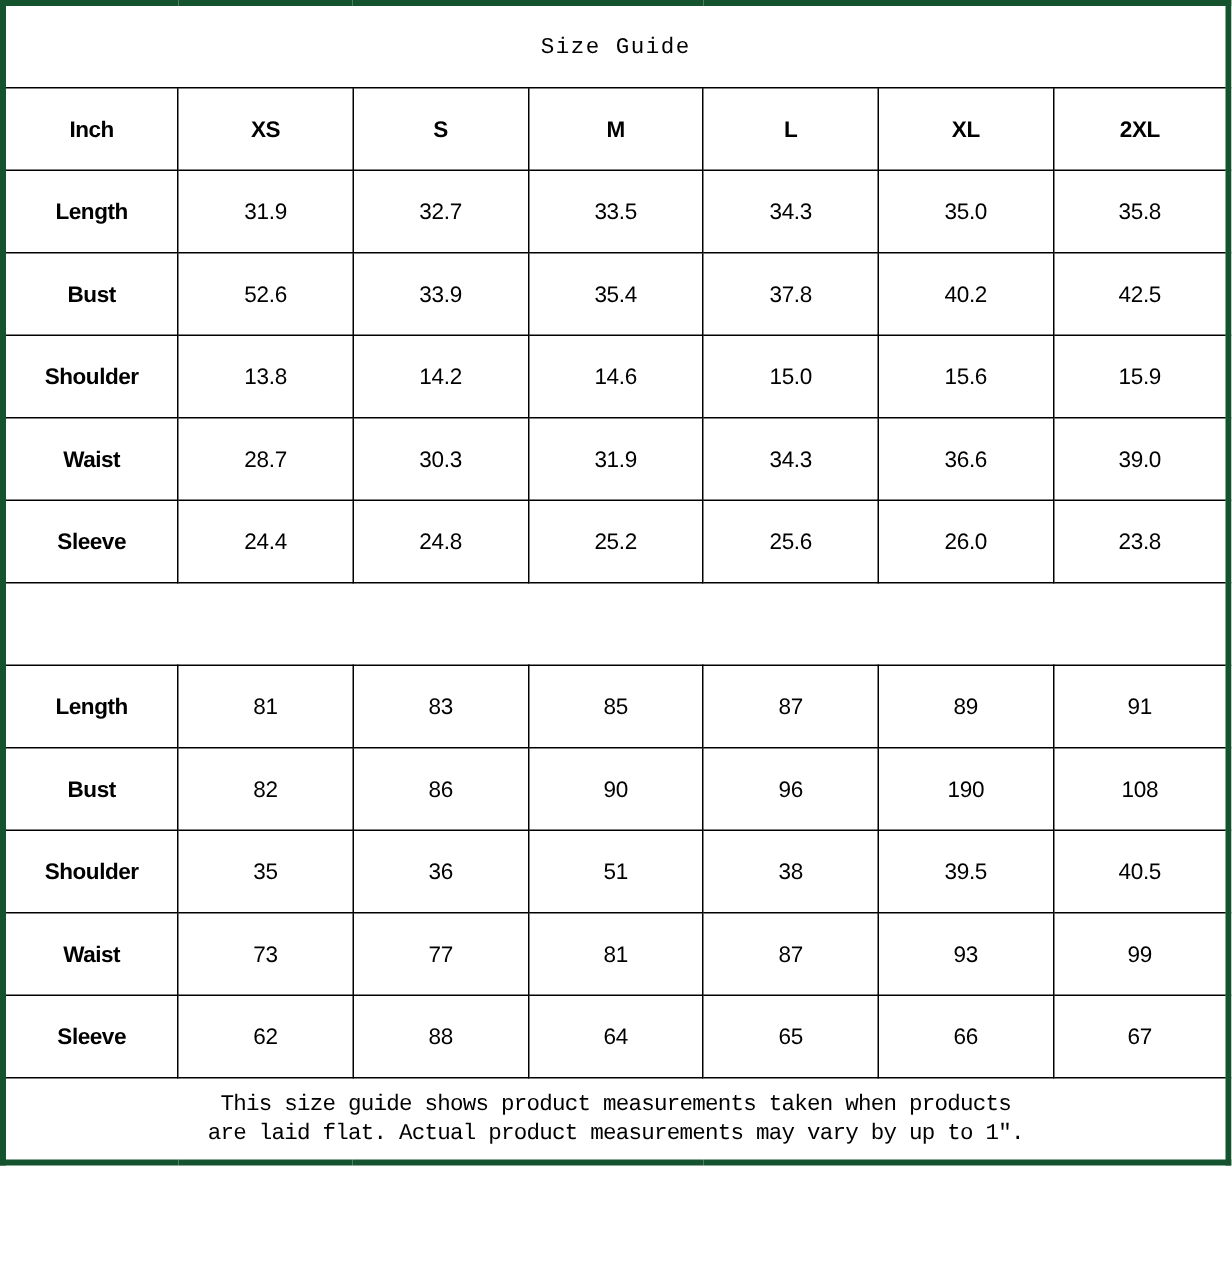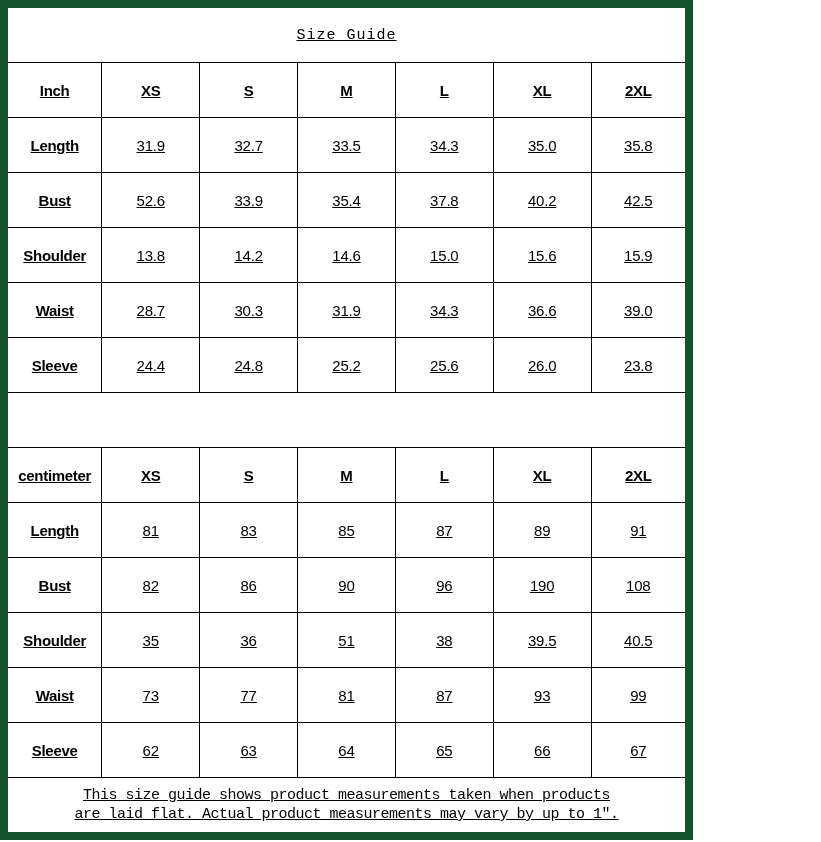--- a/index.html
+++ b/index.html
@@ -9,25 +9,24 @@
     color: #000000;
     font-family: "Liberation Sans", sans-serif;
   }
   .size-guide-wrap {
     width: 821px;
     height: 842px;
     box-sizing: border-box;
     background: #ffffff;
   }
   table.size-guide {
-    width: 693px;
+    width: 821px;
     border-collapse: collapse;
     table-layout: fixed;
-    border: 8px solid #14532d;
-    text-decoration: underline;
+    border: 4px solid #14532d;
   }
   table.size-guide col { width: 14.2857%; }
   table.size-guide th,
   table.size-guide td {
     border: 1.5px solid #000000;
     height: 54px;
     padding: 0;
     text-align: center;
     vertical-align: middle;
     font-size: 15px;
@@ -131,29 +130,20 @@
       <td class="value-cell">25.2</td>
       <td class="value-cell">25.6</td>
       <td class="value-cell">26.0</td>
       <td class="value-cell">23.8</td>
     </tr>
 
     <tr>
       <td class="spacer-cell" colspan="7"></td>
     </tr>
 
-    <tr>
-      <th class="head-cell">centimeter</th>
-      <th class="head-cell">XS</th>
-      <th class="head-cell">S</th>
-      <th class="head-cell">M</th>
-      <th class="head-cell">L</th>
-      <th class="head-cell">XL</th>
-      <th class="head-cell">2XL</th>
-    </tr>
 
     <tr>
       <td class="label-cell">Length</td>
       <td class="value-cell">81</td>
       <td class="value-cell">83</td>
       <td class="value-cell">85</td>
       <td class="value-cell">87</td>
       <td class="value-cell">89</td>
       <td class="value-cell">91</td>
     </tr>
@@ -180,21 +170,21 @@
       <td class="value-cell">73</td>
       <td class="value-cell">77</td>
       <td class="value-cell">81</td>
       <td class="value-cell">87</td>
       <td class="value-cell">93</td>
       <td class="value-cell">99</td>
     </tr>
     <tr>
       <td class="label-cell">Sleeve</td>
       <td class="value-cell">62</td>
-      <td class="value-cell">63</td>
+      <td class="value-cell">88</td>
       <td class="value-cell">64</td>
       <td class="value-cell">65</td>
       <td class="value-cell">66</td>
       <td class="value-cell">67</td>
     </tr>
 
     <tr>
       <td class="footer-cell" colspan="7">
         <div>This size guide shows product measurements taken when products</div>
         <div>are laid flat. Actual product measurements may vary by up to 1″.</div>

